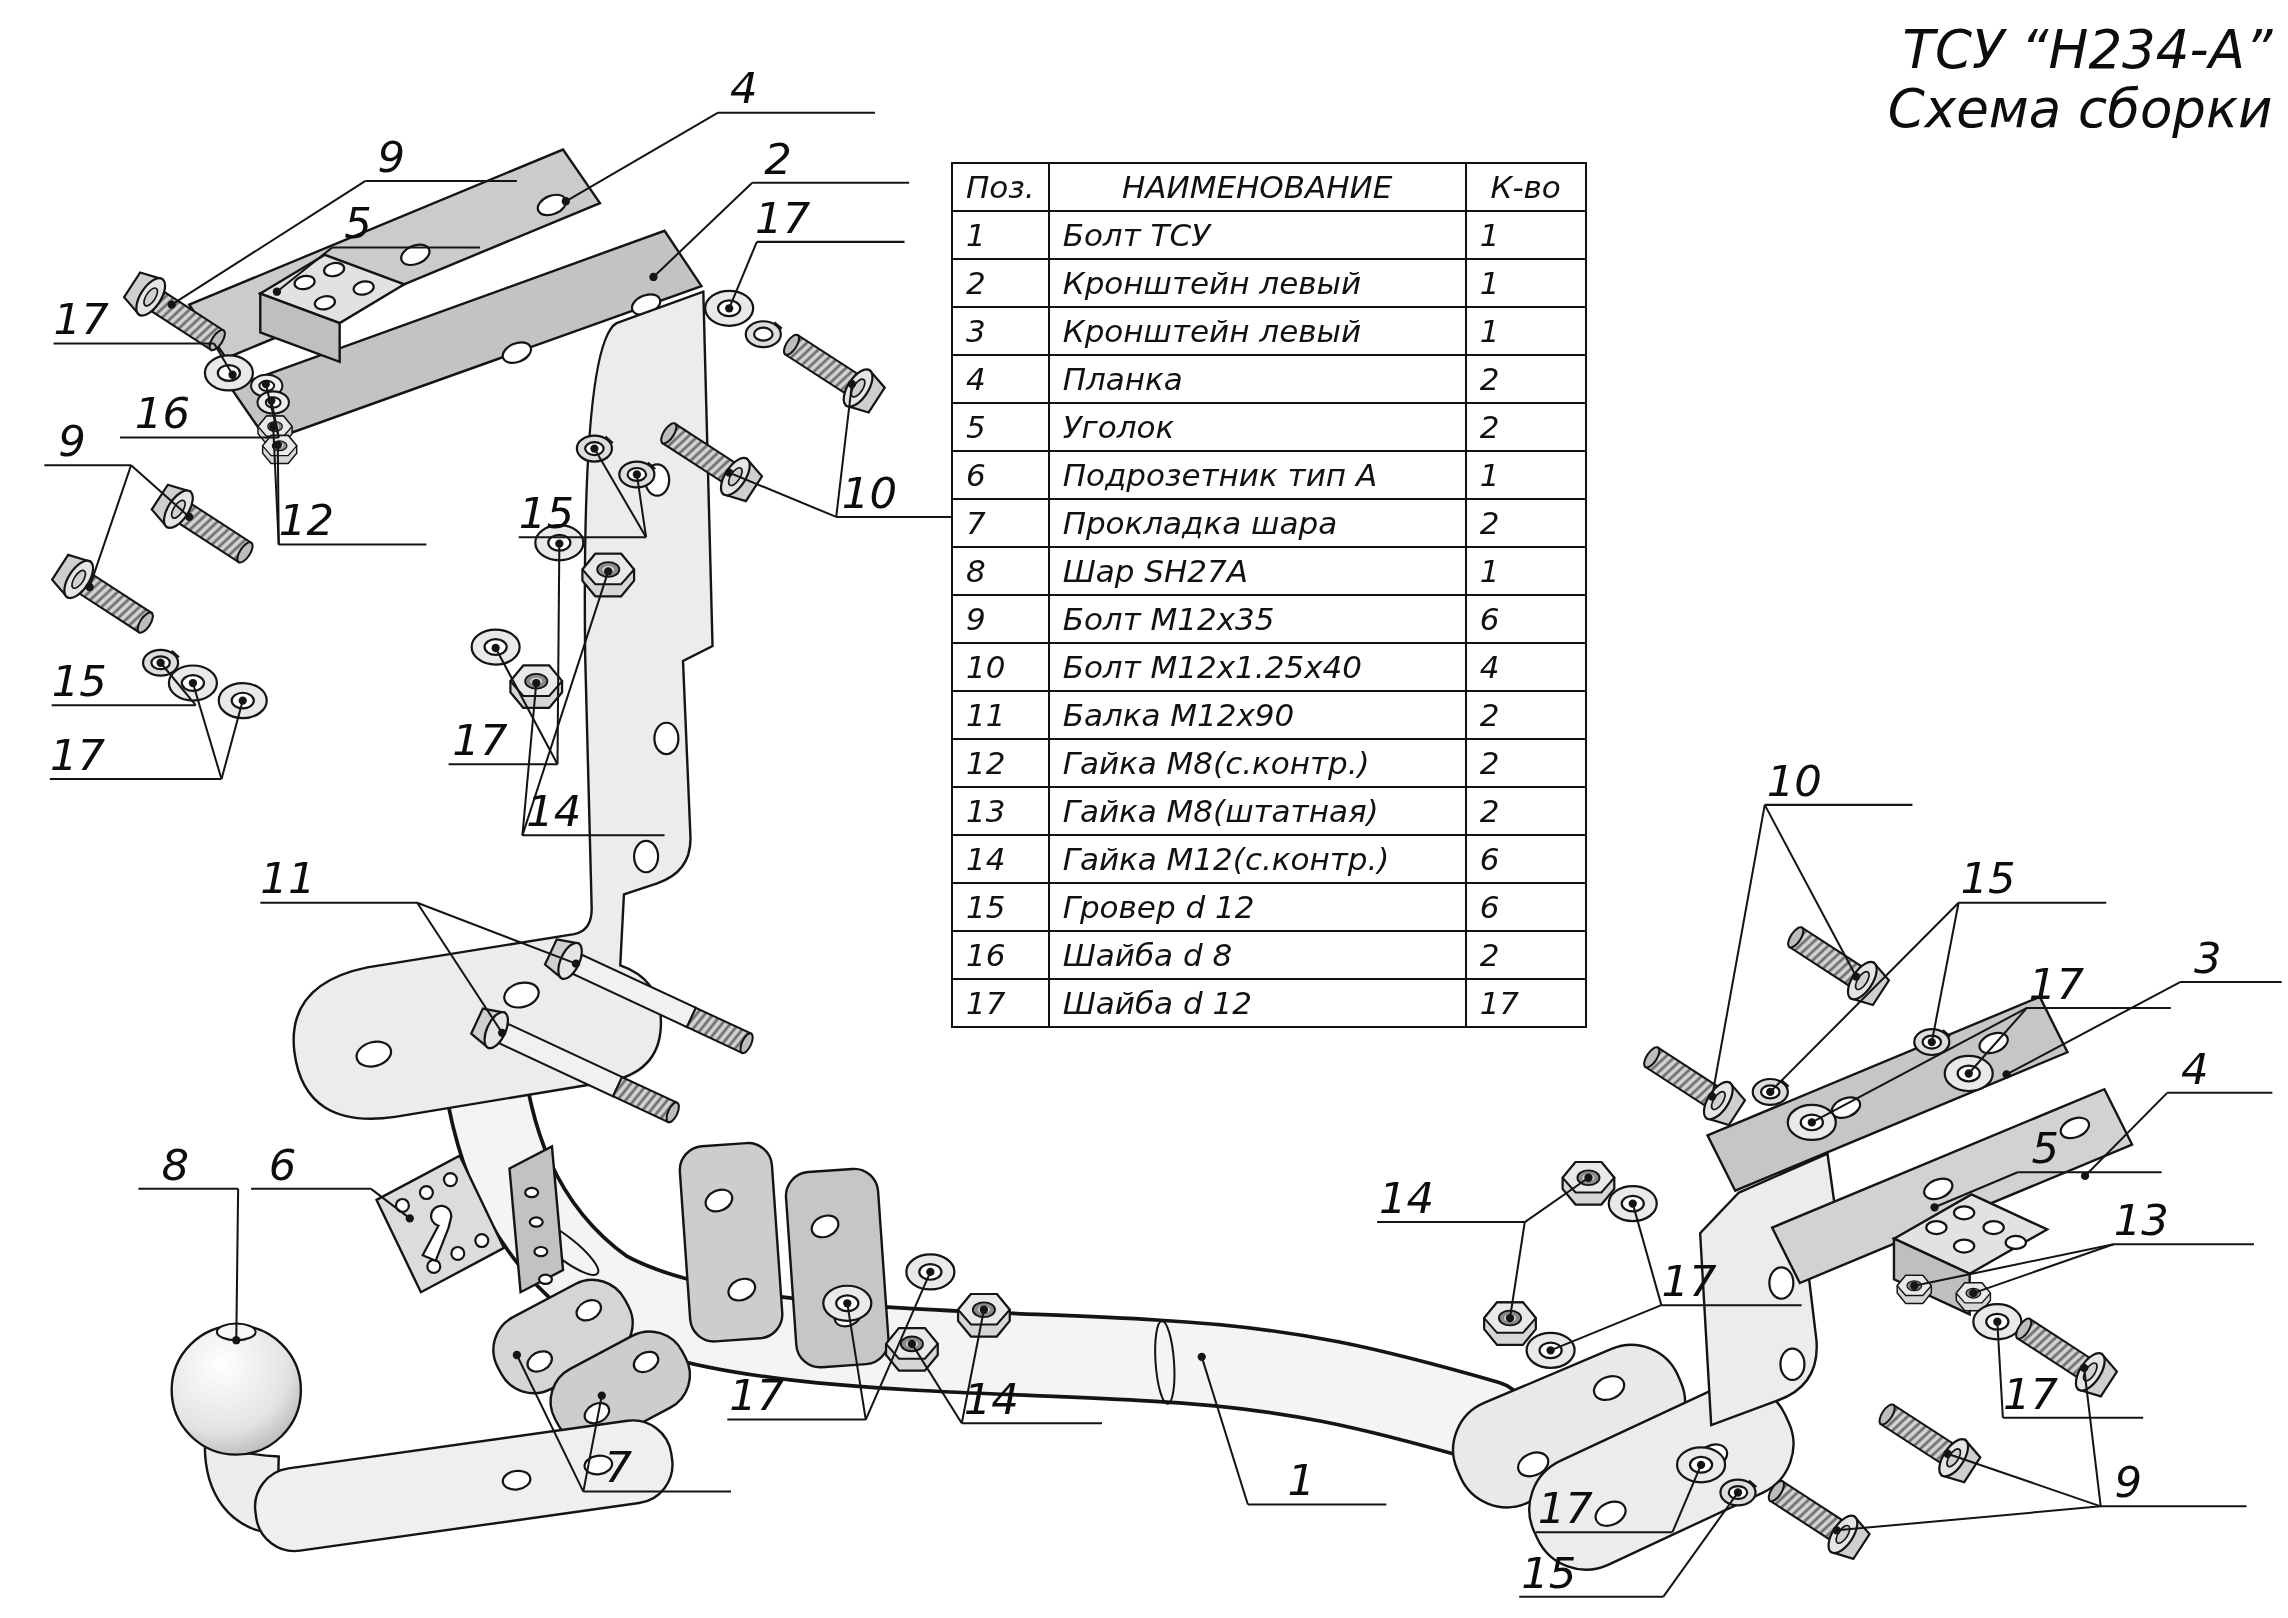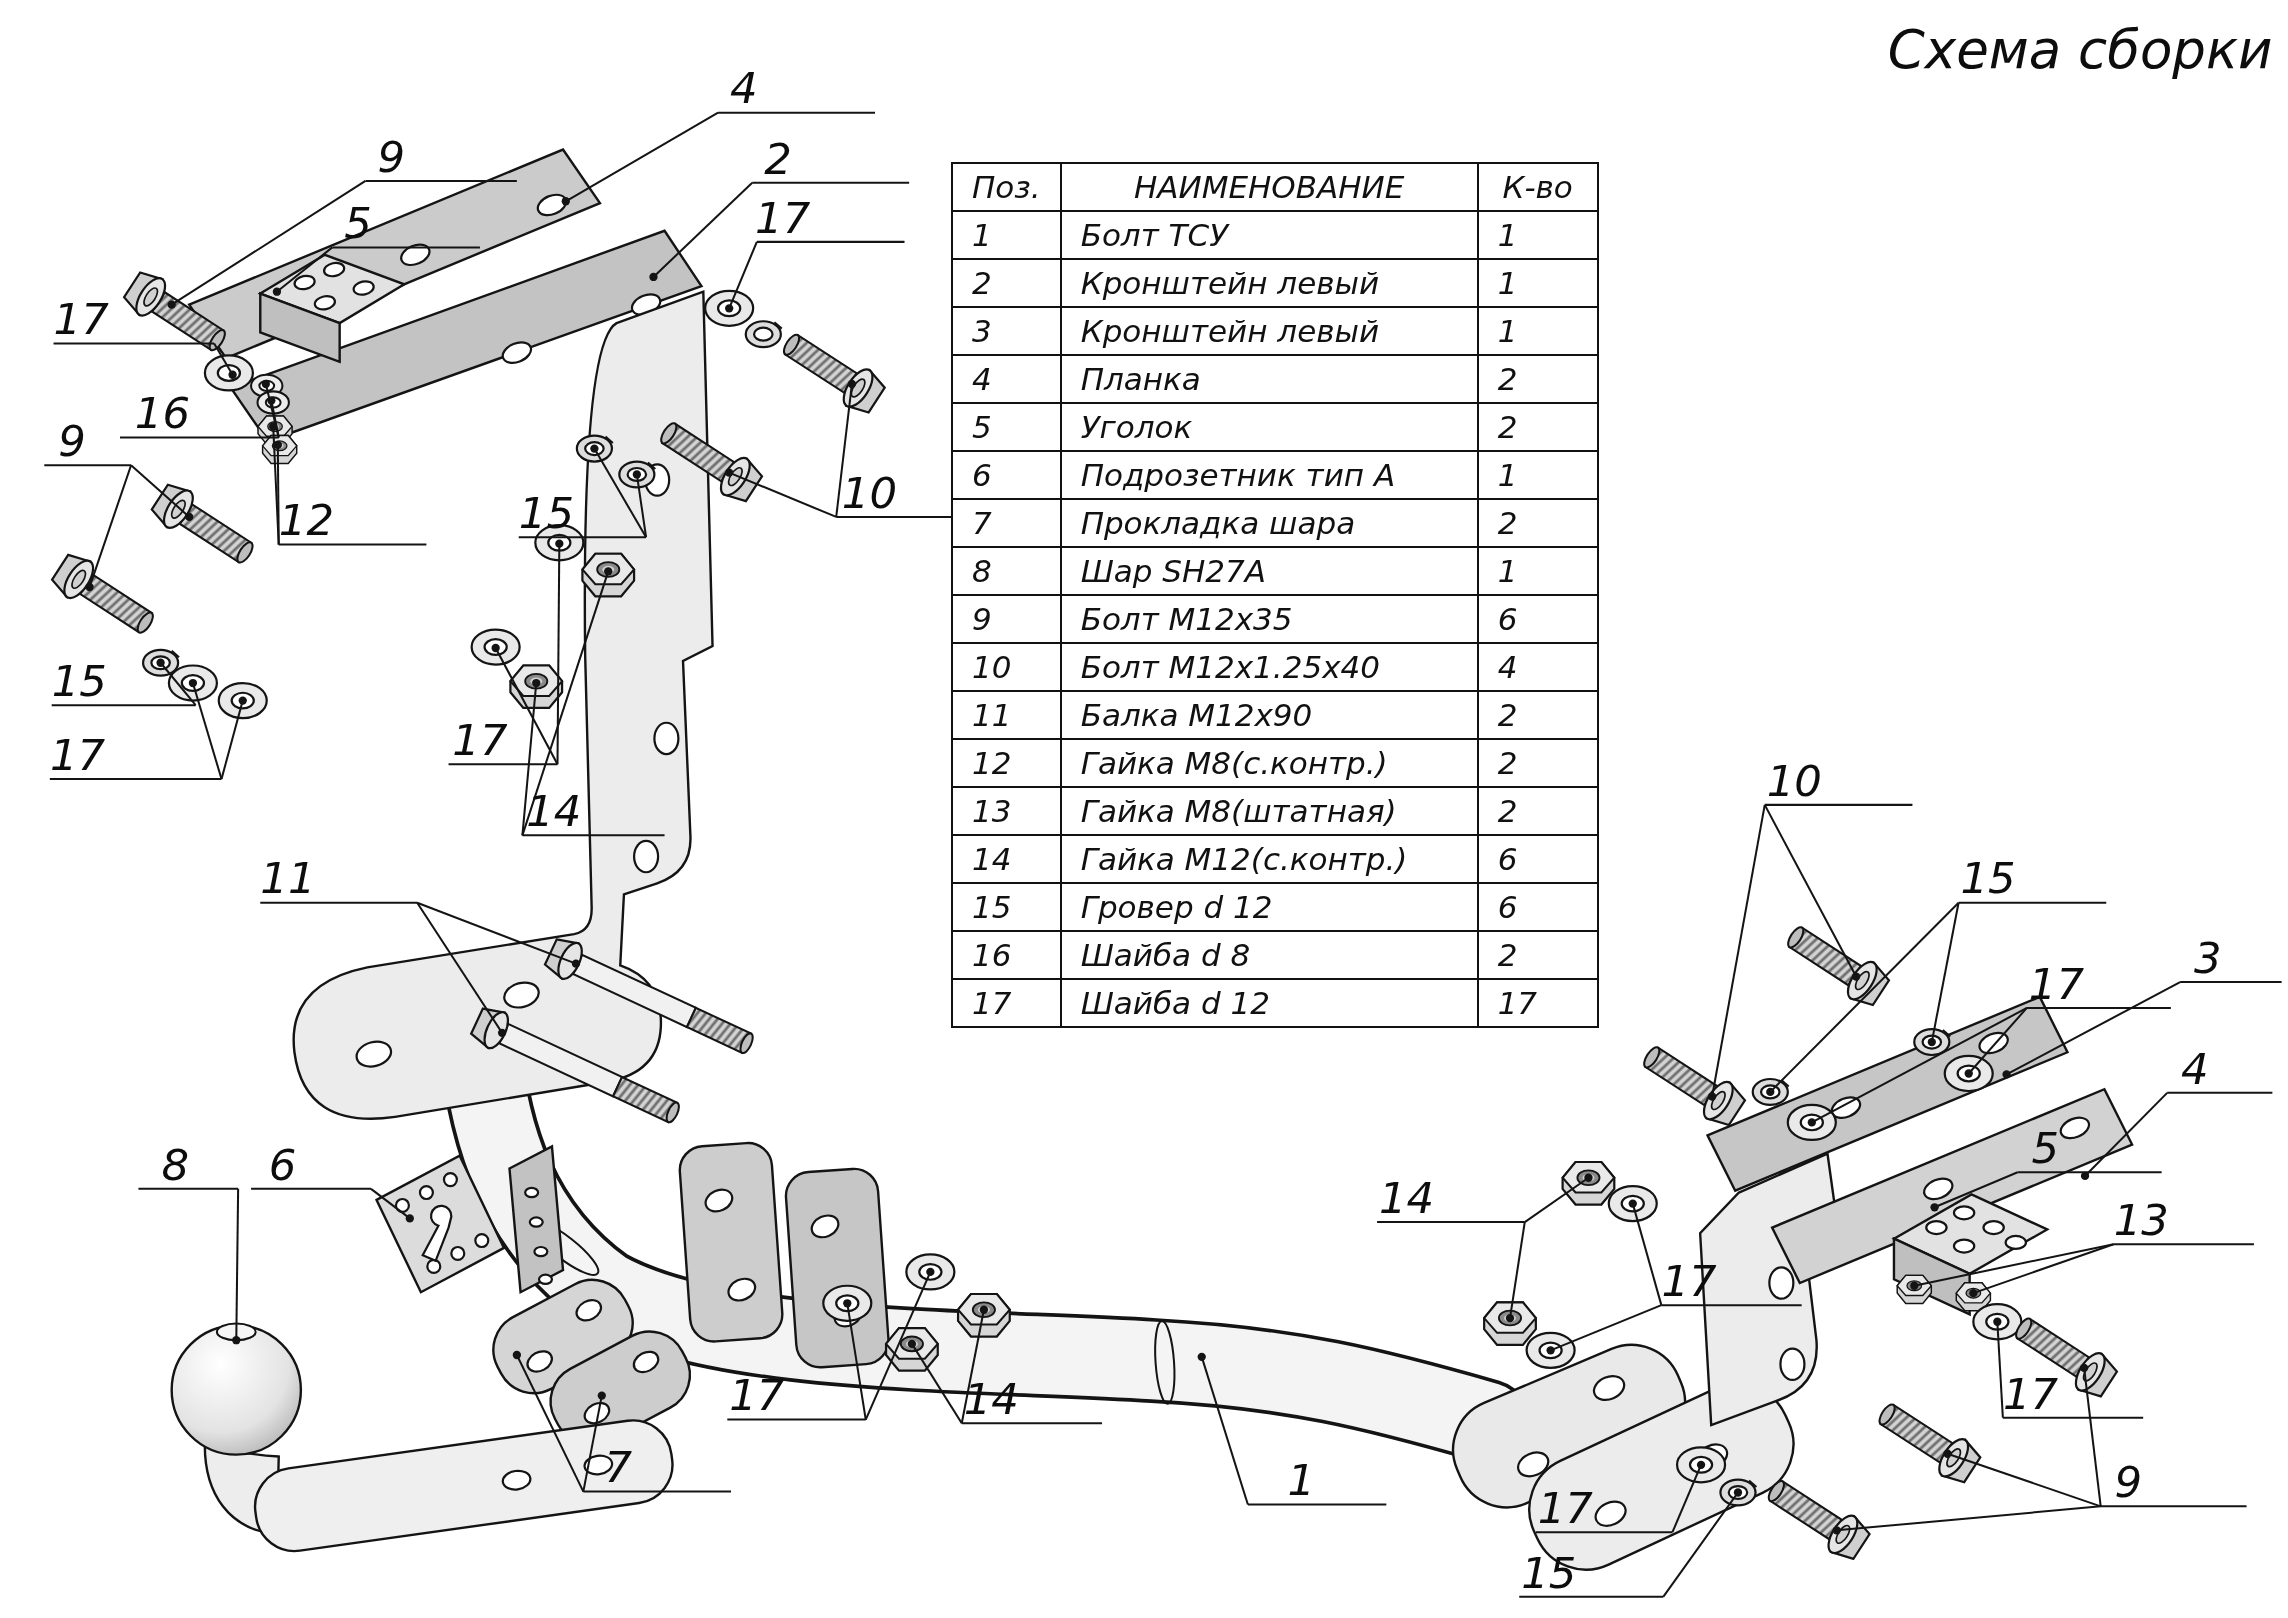--- a/index.html
+++ b/index.html
@@ -4,21 +4,21 @@
 <style>
   html,body{margin:0;padding:0;background:#fff;}
   .sheet{position:relative;width:2289px;height:1619px;background:#ffffff;overflow:hidden;
          font-family:"DejaVu Sans",sans-serif;color:#111;}
   
   .title{position:absolute;top:20px;right:16.6px;width:517px;text-align:right;
          font-style:italic;font-size:53px;line-height:1.12;color:#0d0d0d;white-space:nowrap;}
   
   .ptable{position:absolute;left:951px;top:162px;border-collapse:collapse;table-layout:fixed;
           background:#fff;}
-  .ptable td,.ptable th{border:2.8px solid #111;height:46px;padding:0 19px;overflow:hidden;
+  .ptable td,.ptable th{border:2.8px solid #111;height:46px;padding:0 13px;overflow:hidden;
           font-style:italic;font-weight:normal;font-size:31px;white-space:nowrap;}
   .col-pos{width:81px;} .col-name{width:417px;} .col-qty{width:120px;}
   
   svg{position:absolute;left:0;top:0;}
   .plate{stroke:#141414;stroke-width:2.6;}
   .hole{fill:#ffffff;stroke:#141414;stroke-width:2.4;}
   .callout-text{font-family:"DejaVu Sans",sans-serif;font-style:italic;font-size:47px;fill:#0d0d0d;}
   .leader{stroke:#141414;stroke-width:2.2;fill:none;}
   .ldot{fill:#141414;}
 </style>
@@ -498,20 +498,21 @@
         <g>
           <line x1="1646" x2="1802" y1="1730" y2="1730" class="leader"></line>
           <line x1="1802" y1="1730" x2="1883" y2="1617" class="leader"></line>
           <circle cx="1883" cy="1617" r="4.5" class="ldot"></circle>
           <text x="1678" y="1720" text-anchor="middle" class="callout-text">15</text>
         </g>
       </g>
   </svg>
 
   <div class="title">
+    <div>ТСУ “Н234-А”</div>
     <div>Схема сборки</div>
   </div>
 
   <table class="ptable">
     <colgroup>
         <col class="col-pos">
         <col class="col-name">
         <col class="col-qty">
       </colgroup>
     <thead>

